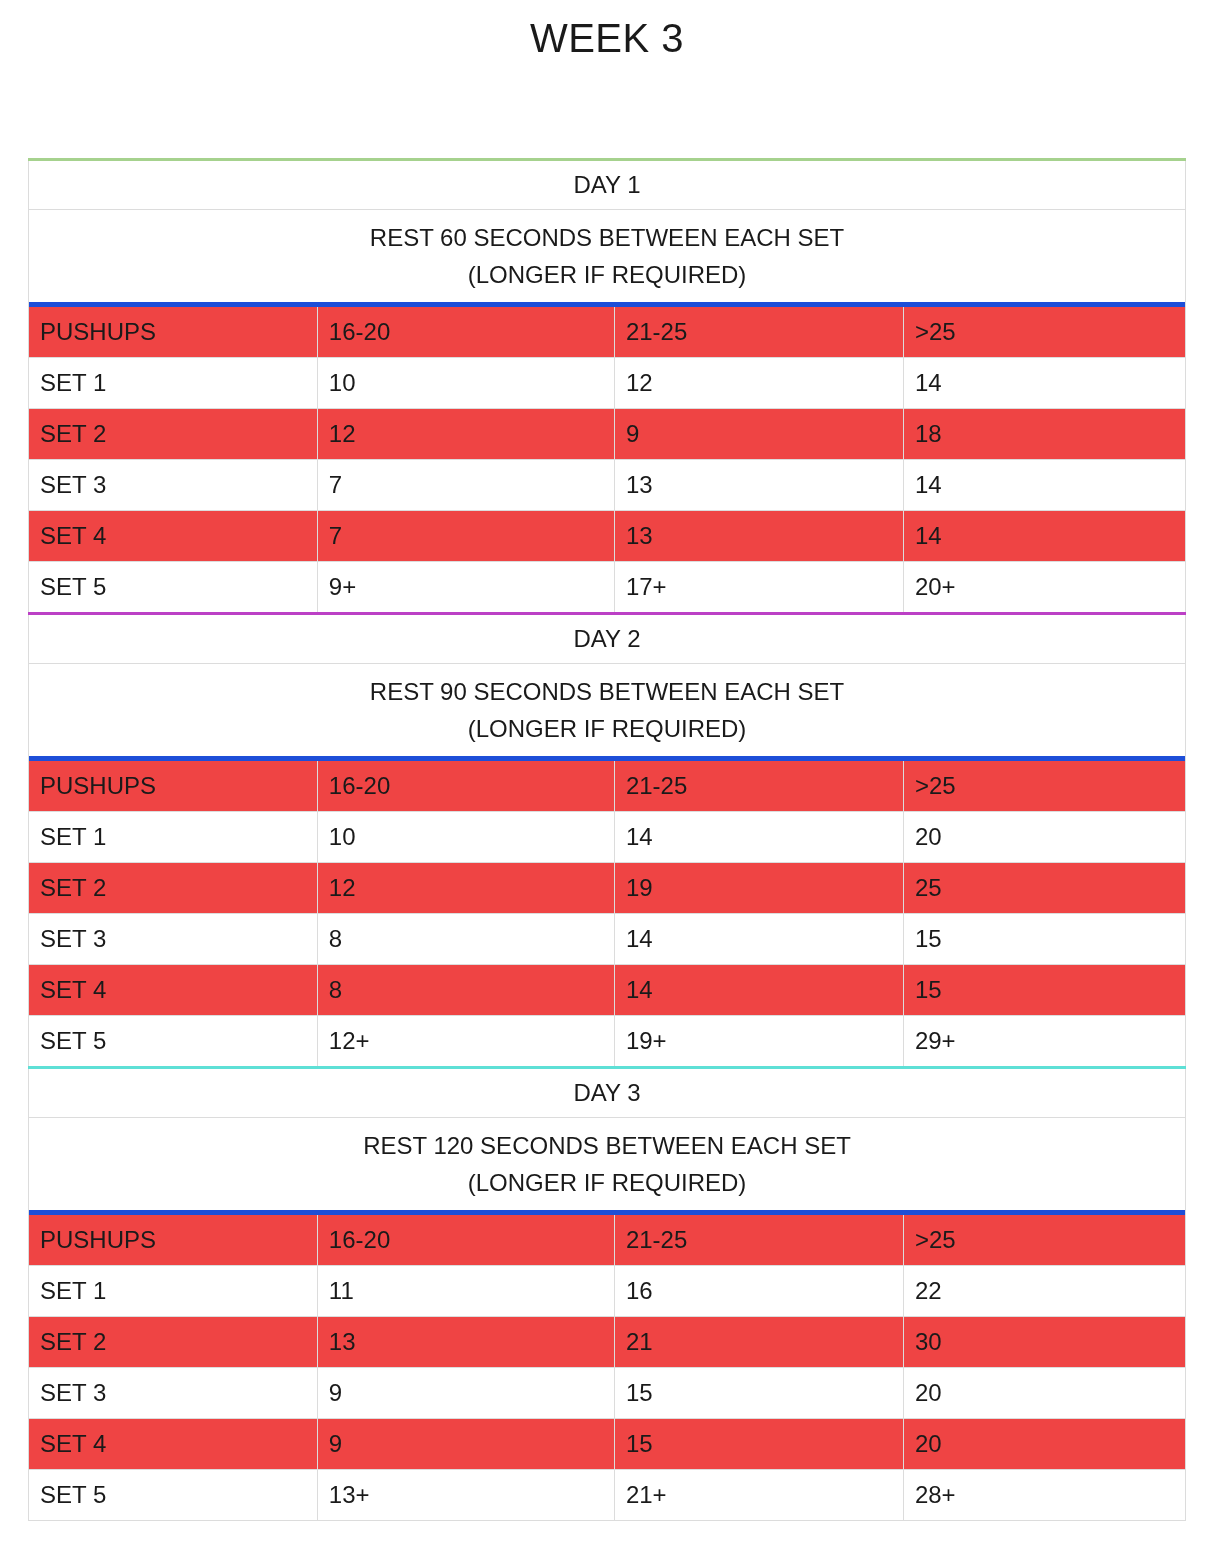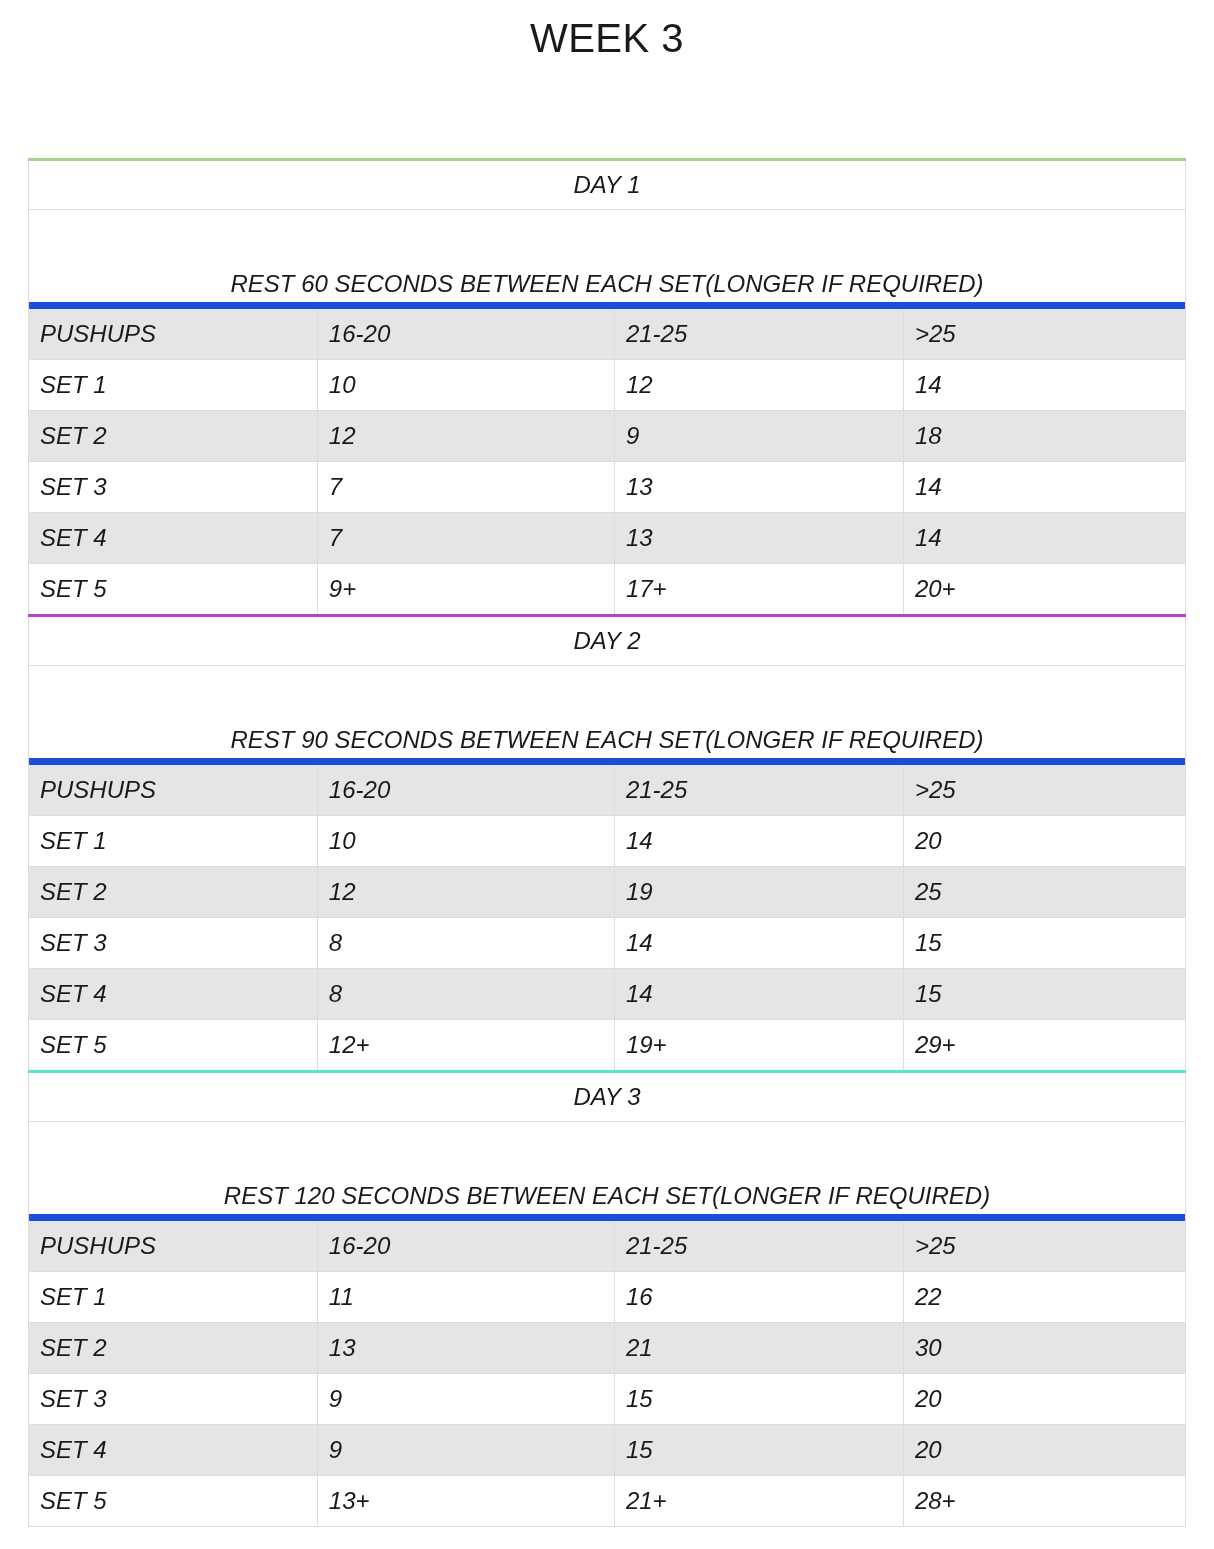--- a/index.html
+++ b/index.html
@@ -25,59 +25,58 @@
   .doc-table {
     position: absolute;
     left: 28px;
     top: 158px;
     width: 1158px;
   }
   .day-section {
     border-left: 1px solid #dcdcdc;
     border-right: 1px solid #dcdcdc;
     box-sizing: border-box;
-    font-style: italic;
   }
   .accent {
     height: 3px;
     margin: 0 -1px;
   }
   .day-row {
     height: 48px;
     display: flex;
     align-items: center;
     justify-content: center;
     border-bottom: 1px solid #dcdcdc;
     font-size: 24px;
   }
   .rest-row {
     height: 92px;
     display: flex;
-    flex-direction: row;
-    align-items: flex-end;
+    flex-direction: column;
+    align-items: center;
     justify-content: center;
-    border-bottom: 7px solid #1d4ed8;
+    border-bottom: 5px solid #1d4ed8;
     font-size: 24px;
     line-height: 37px;
     text-align: center;
   }
   .grid-row {
     display: flex;
     height: 50px;
     border-bottom: 1px solid #dcdcdc;
   }
   .day-section .grid-row:last-child,
   .day-section .rows-container .grid-row:last-child {
     border-bottom: none;
   }
   .day-section.final .rows-container .grid-row:last-child {
     border-bottom: 1px solid #dcdcdc;
   }
   .header-row, .grid-row.striped {
-    background: #e5e5e5;
+    background: #ef4444;
     text-align: right;
   }
   .cell {
     display: flex;
     align-items: center;
     padding-left: 11px;
     box-sizing: border-box;
     font-size: 24px;
     overflow: hidden;
     white-space: nowrap;

